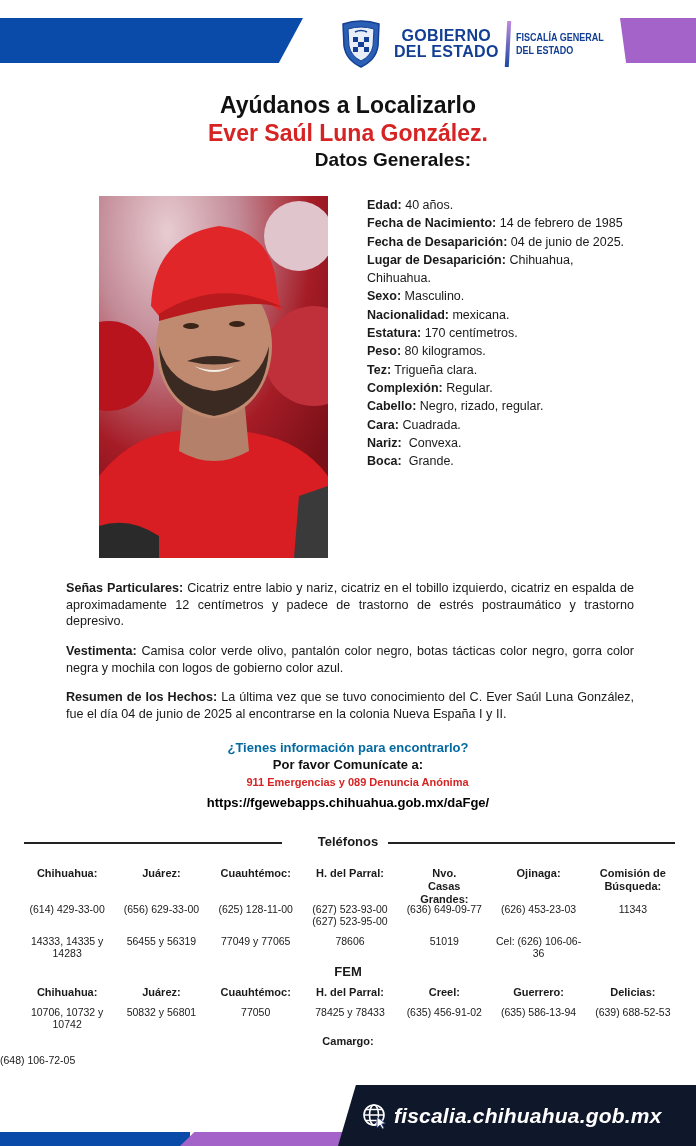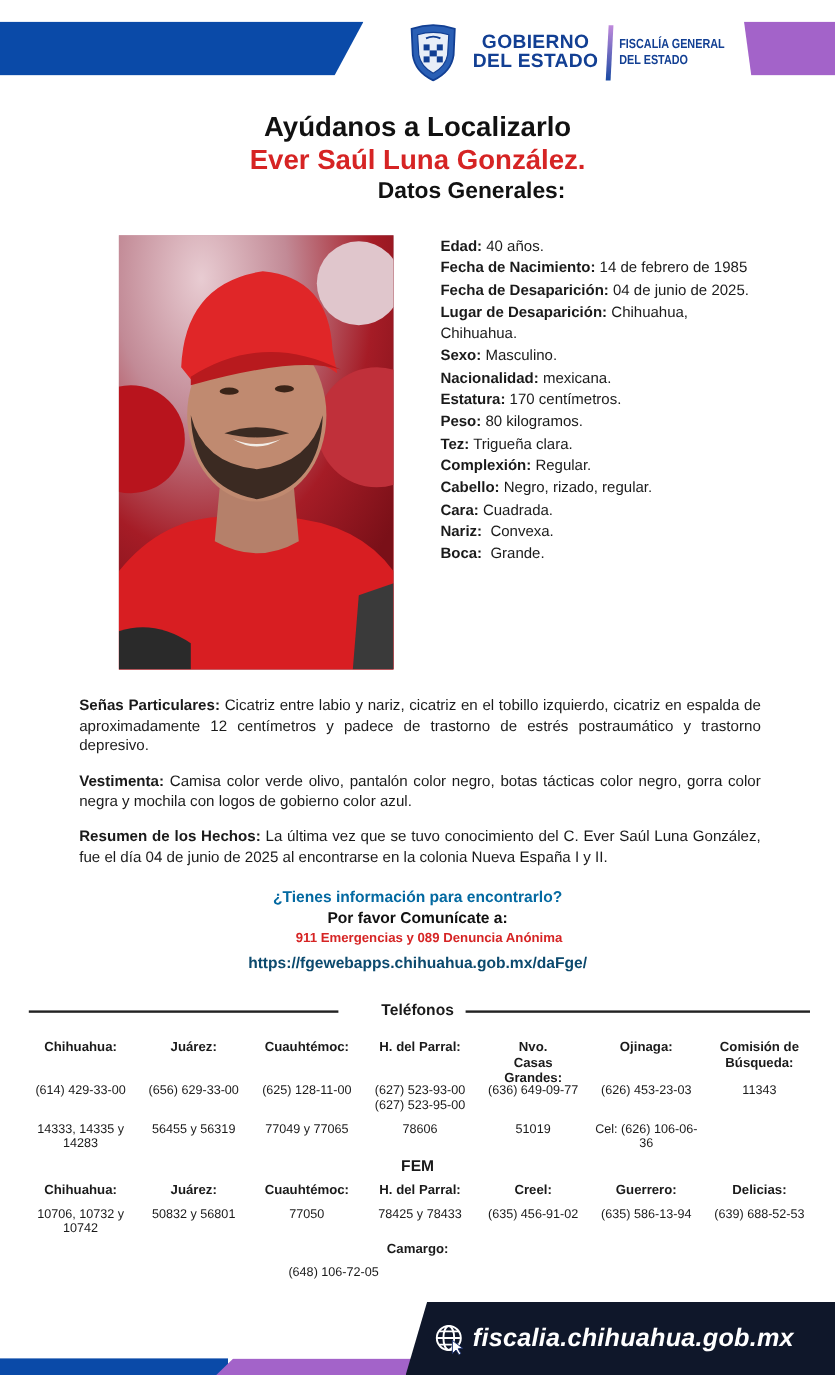--- a/index.html
+++ b/index.html
@@ -38,21 +38,21 @@
   .para b { font-weight: 700; }
   .p1 { top: 580px; }
   .p2 { top: 643px; }
   .p3 { top: 689px; }
 
   
   .contact { position: absolute; left: 0; width: 696px; text-align: center; font-weight: 700; }
   .c1 { top: 740px; font-size: 13px; color: #0369a1; }
   .c2 { top: 757px; font-size: 13px; color: #111; }
   .c3 { top: 776px; font-size: 11px; color: #d62424; padding-left: 19px; }
-  .c4 { top: 795px; font-size: 13px; color: #0c4a6e; }
+  .c4 { top: 795px; font-size: 13px; color: #000000; }
 
   
   .tel-line { position: absolute; top: 842px; height: 2px; background: #222; }
   .tel-line.l { left: 24px; width: 258px; }
   .tel-line.r { left: 322px; width: 350px; left: 325px; }
   .tel-title { position: absolute; top: 834px; left: 0; width: 696px; text-align: center; font-size: 13px; font-weight: 700; color: #1a1a1a; }
   .tel-title span { background: #fff; padding: 0 10px; }
 
   .grid { position: absolute; left: 20px; width: 660px; display: grid; grid-template-columns: repeat(7, 1fr); text-align: center; font-size: 10.5px; color: #1a1a1a; }
   .grid .h { font-weight: 700; font-size: 11px; line-height: 13px; }
@@ -60,21 +60,21 @@
   .g-head { top: 867px; }
   .g-row1 { top: 903px; }
   .g-row2 { top: 935px; }
   .fem-title { position: absolute; top: 964px; left: 0; width: 696px; text-align: center; font-size: 13px; font-weight: 700; }
   .g2 { position: absolute; left: 20px; width: 660px; display: grid; grid-template-columns: repeat(7, 1fr); text-align: center; color: #1a1a1a; }
   .g2-head { top: 986px; }
   .g2-row { top: 1006px; }
   .g2 .h { font-weight: 700; font-size: 11px; line-height: 13px; }
   .g2 .v { font-size: 10.5px; line-height: 12px; }
   .camargo-h { position: absolute; top: 1035px; left: 0; width: 696px; text-align: center; font-weight: 700; font-size: 11px; }
-  .camargo-v { position: absolute; top: 1054px; left: 0; width: 556px; text-align: center; font-size: 10.5px; }
+  .camargo-v { position: absolute; top: 1054px; left: 0; width: 556px; text-align: left; font-size: 10.5px; }
 
   
   .ft-blue { position: absolute; left: 0; top: 1132px; width: 190px; height: 14px; background: #0a4aa8; }
   .ft-purple { position: absolute; left: 180px; top: 1132px; width: 180px; height: 14px; background: #a363c9;
     clip-path: polygon(8% 0, 100% 0, 100% 100%, 0 100%); }
   .ft-navy { position: absolute; left: 338px; top: 1085px; width: 358px; height: 61px; background: #0f172a;
     clip-path: polygon(5% 0, 100% 0, 100% 100%, 0 100%); display: flex; align-items: center; padding-left: 24px; }
   .ft-globe { width: 26px; height: 26px; margin-right: 6px; }
   .ft-url { color: #fff; font-weight: 700; font-style: italic; font-size: 21px; letter-spacing: 0.2px; }
 </style>

